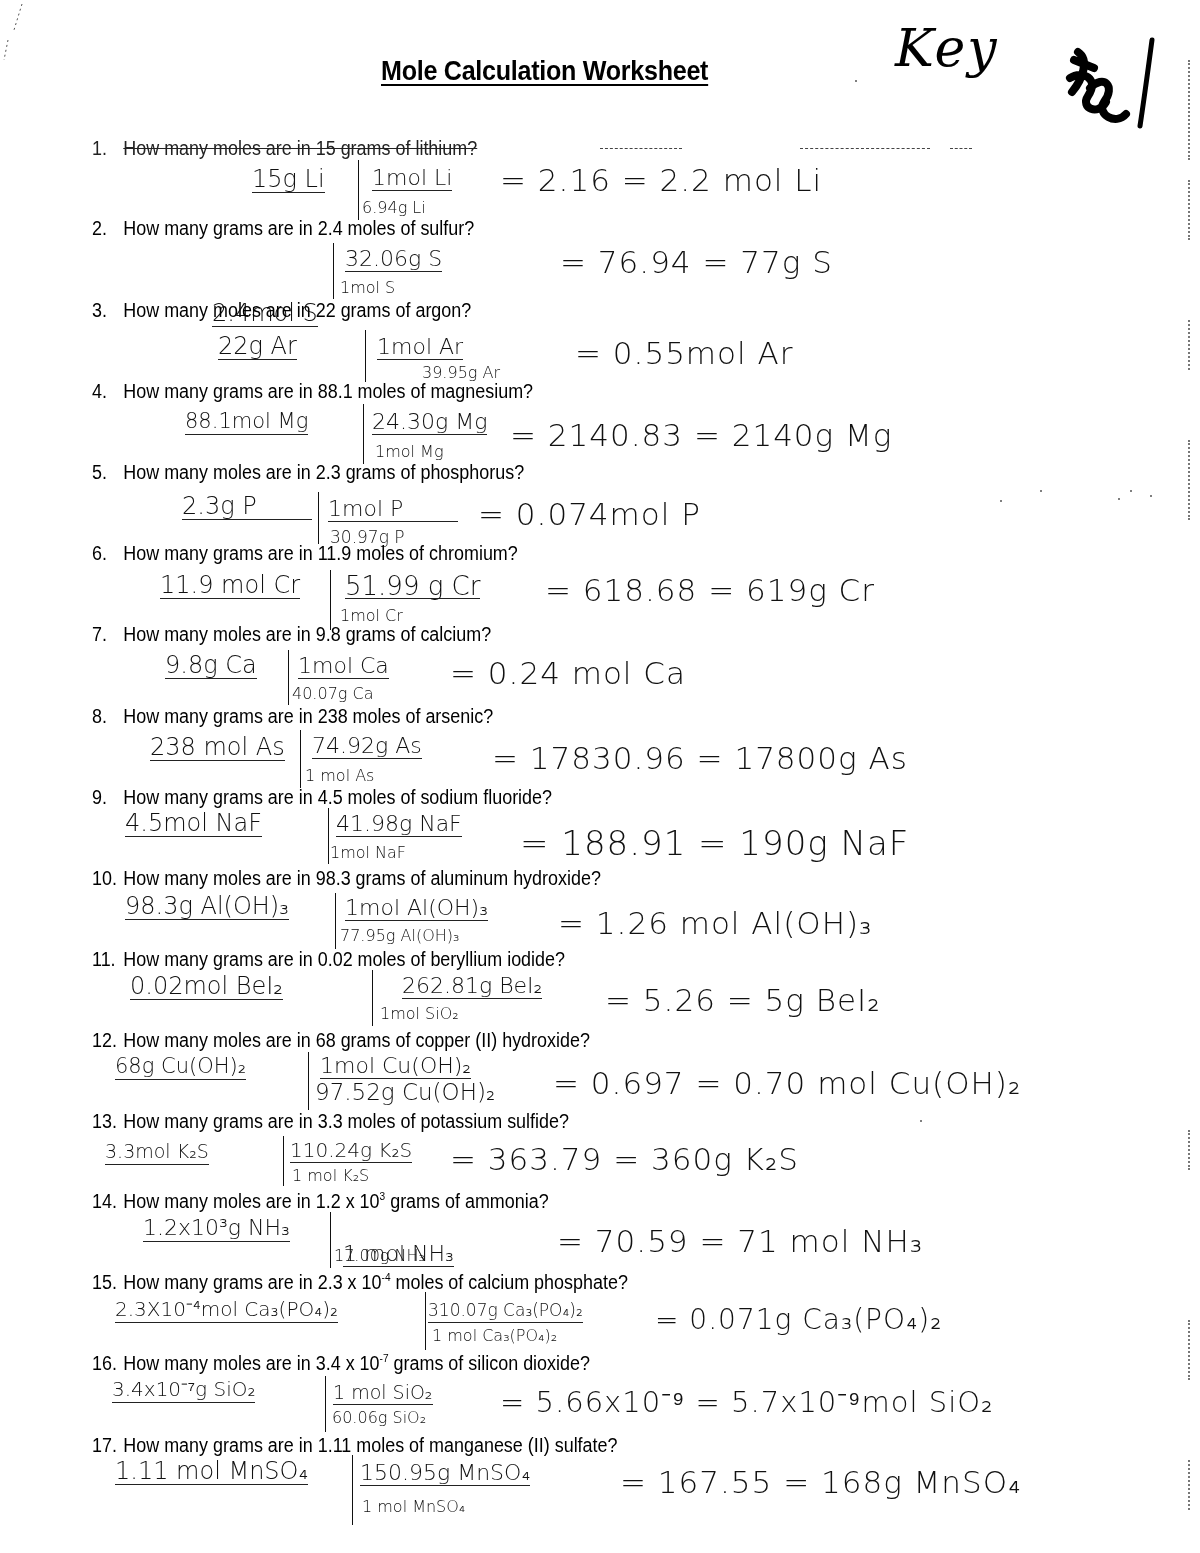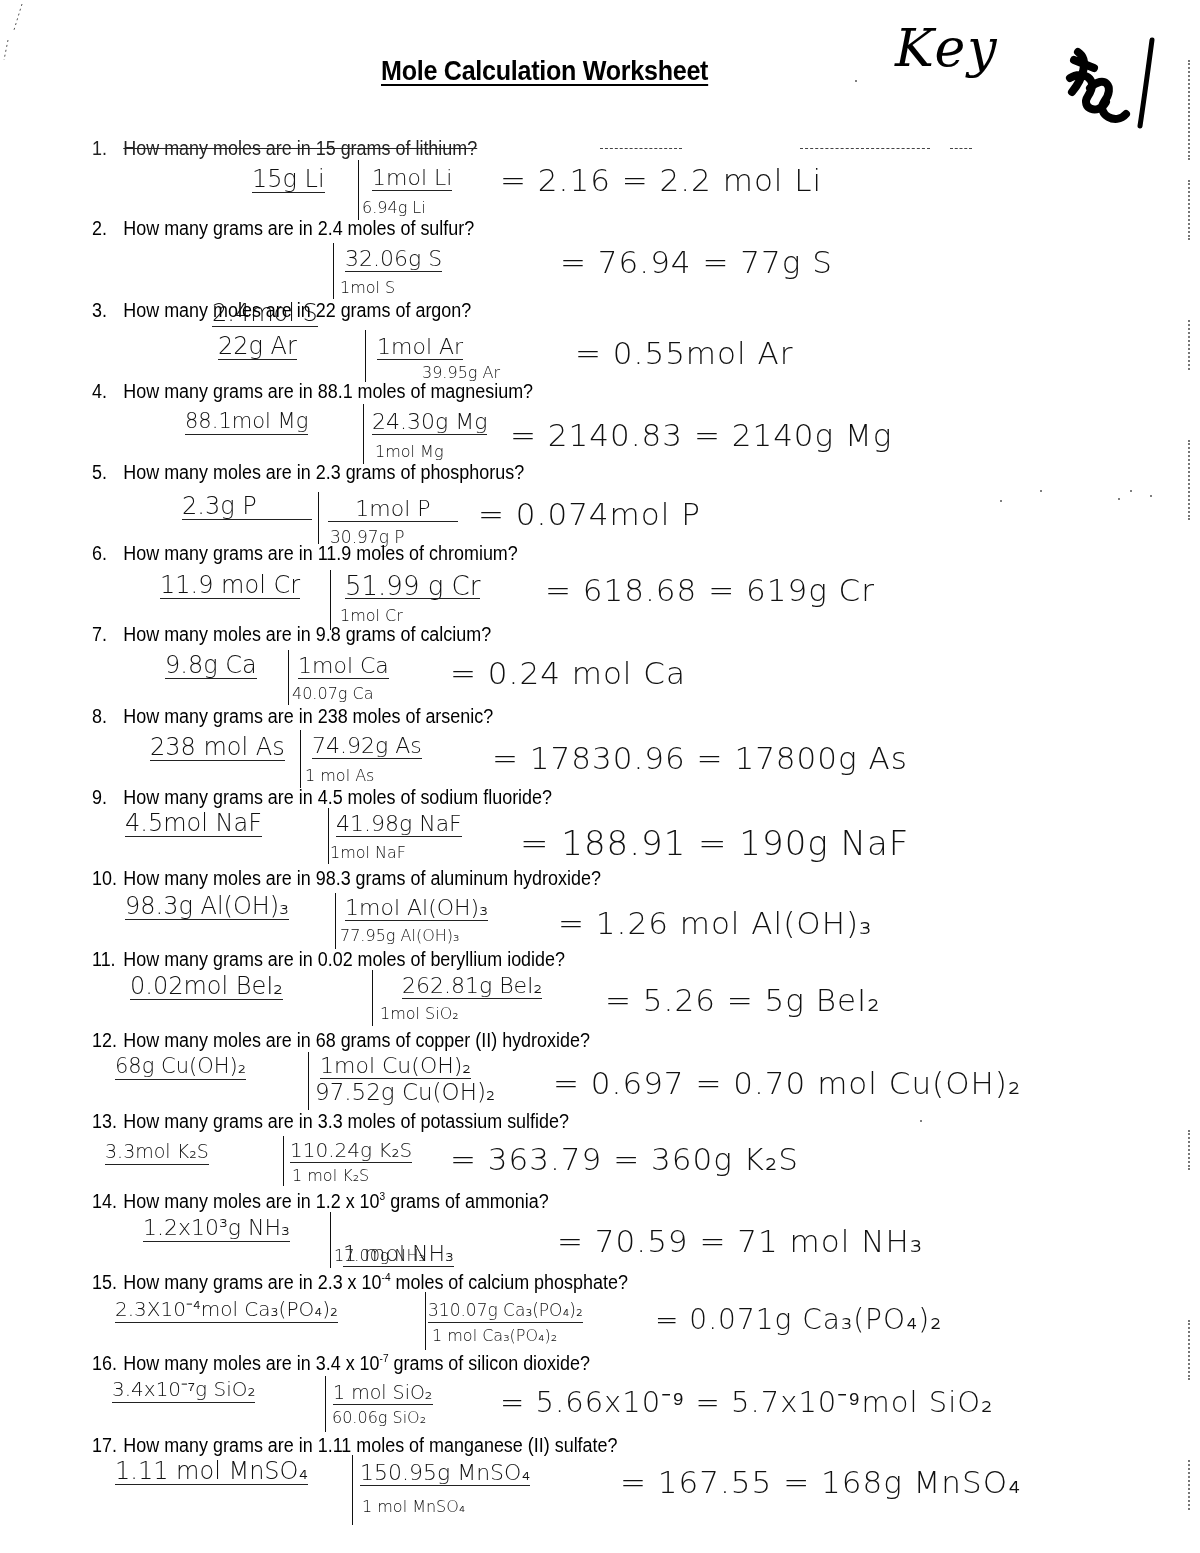--- a/index.html
+++ b/index.html
@@ -92,21 +92,20 @@
     .work .divider {
       position: absolute;
       width: 0;
       border-left: 1.8px solid #111;
     }
     .work .numer {
       position: absolute;
       font-size: 22px;
       border-bottom: 1.5px solid #222;
       line-height: 24px;
-      text-align: center;
     }
     .work .denom {
       position: absolute;
       font-size: 16px;
       line-height: 20px;
     }
     .work .result {
       position: absolute;
       font-size: 31px;
       line-height: 34px;

